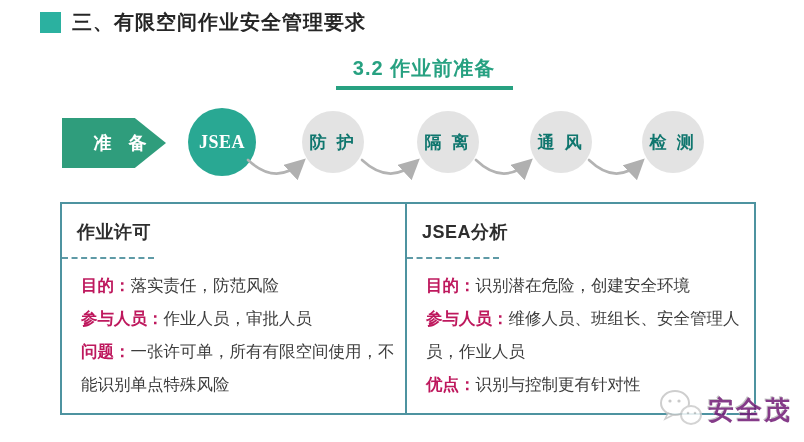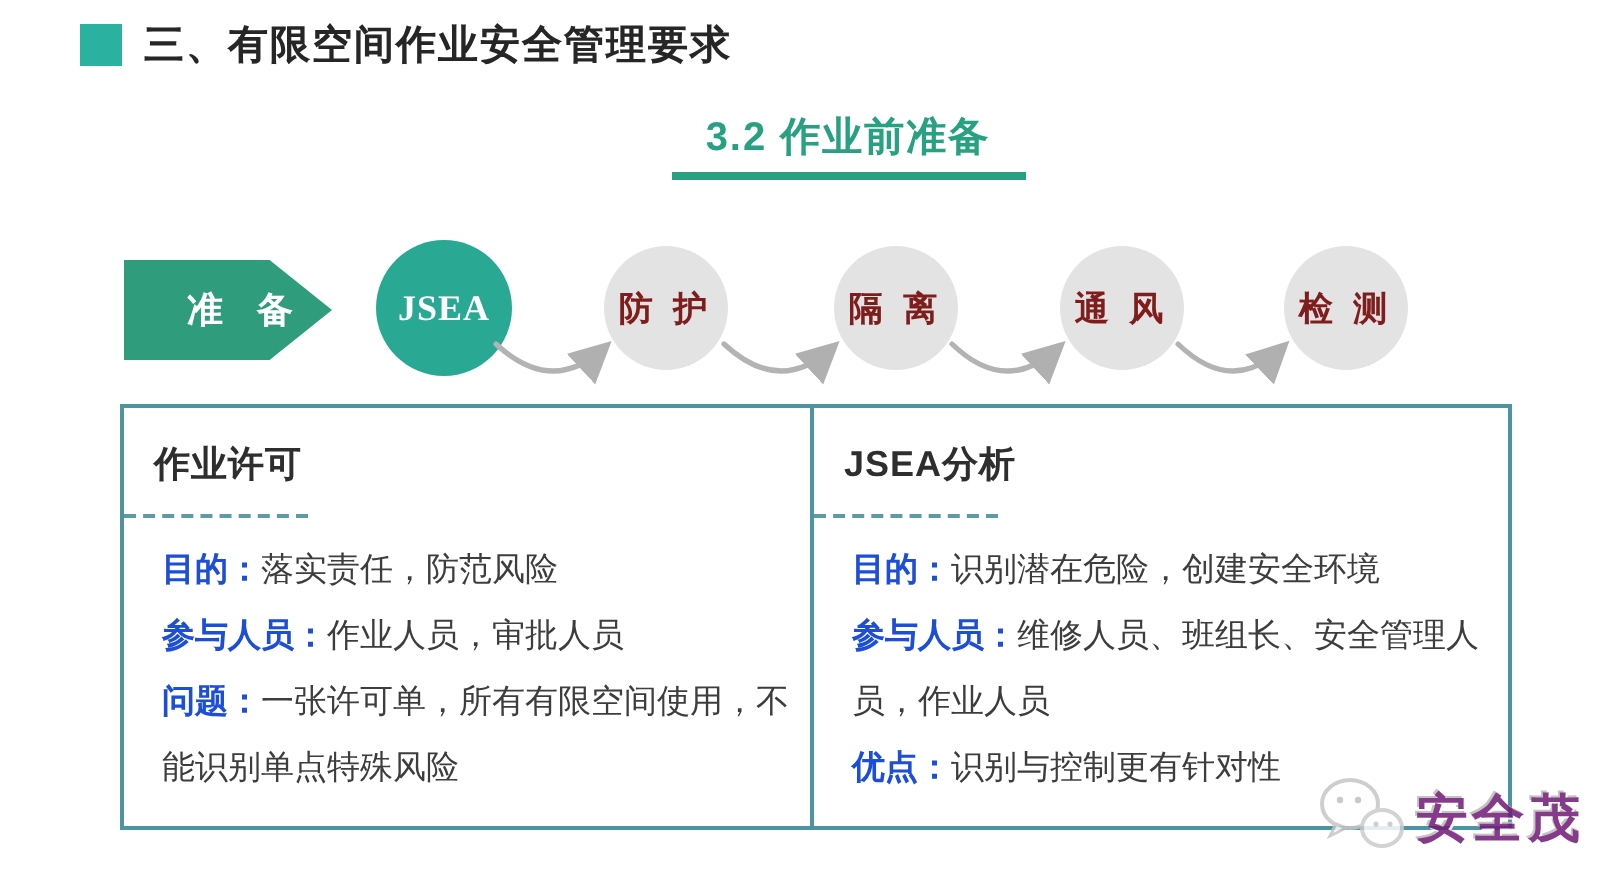--- a/index.html
+++ b/index.html
@@ -11,44 +11,44 @@
   .hdr{position:absolute;left:8px;top:9px;display:flex;align-items:center;padding-left:32px;}
   .hdr-square{width:21px;height:21px;background:#2bb1a0;margin-right:11px;}
   .hdr-title{font-size:20px;font-weight:bold;color:#262626;letter-spacing:1px;}
 
   
   .subtitle-wrap{position:absolute;left:0;top:55px;width:784px;text-align:center;margin-left:32px;}
   .subtitle{display:inline-block;font-size:20px;font-weight:bold;color:#27a181;letter-spacing:1px;}
   .subtitle-underline{width:177px;height:4px;background:#27a181;margin:4px auto 0 auto;}
 
   
-  .flow{position:absolute;left:0;top:108px;width:740px;height:100px;}
+  .flow{position:absolute;left:0;top:96px;width:740px;height:100px;}
   .prep{position:absolute;left:62px;top:22px;width:104px;height:50px;background:#2f9d7c;
         clip-path:polygon(0 0,70% 0,100% 50%,70% 100%,0 100%);
         display:flex;align-items:center;justify-content:center;}
   .prep span{color:#ffffff;font-size:18px;font-weight:bold;letter-spacing:6px;margin-left:4px;margin-right:-14px;}
   .circle{position:absolute;border-radius:50%;display:flex;align-items:center;justify-content:center;
           font-weight:bold;font-family:Liberation Serif, serif;}
   .c-jsea{left:188px;top:12px;width:68px;height:68px;background:#29a893;color:#ffffff;font-size:18px;letter-spacing:0.5px;}
-  .c-gray{width:62px;height:62px;top:15px;background:#e3e3e3;color:#7f1d1d;font-size:17px;letter-spacing:3px;}
+  .c-gray{width:62px;height:62px;top:15px;background:#e3e3e3;color:#0f766e;font-size:17px;letter-spacing:3px;}
   .c1{left:302px;}
   .c2{left:417px;}
   .c3{left:530px;}
   .c4{left:642px;}
   .connectors{position:absolute;left:0;top:0;width:804px;height:100px;pointer-events:none;}
 
   
   .card{position:absolute;top:202px;width:351px;height:213px;border:2px solid #4e93a0;
         background:#ffffff;box-sizing:border-box;}
   .card-left{left:60px;}
   .card-right{left:405px;}
   .card-title{font-size:18px;font-weight:bold;color:#2e2e2e;margin:16px 0 0 15px;letter-spacing:0.5px;}
   .card-divider{width:92px;height:0;border-top:2px dashed #5e9aa6;margin:13px 0 0 0;}
   .card-body{margin:10px 14px 0 19px;font-size:16.5px;color:#3d3d3d;line-height:33px;}
-  .card-line .lbl{font-weight:bold;color:#1d4ed8;}
+  .card-line .lbl{font-weight:bold;color:#be185d;}
 
   
   .watermark{position:absolute;right:12px;bottom:10px;display:flex;align-items:center;opacity:0.85;}
   .wm-text{font-size:26px;font-weight:bold;color:#701a75;letter-spacing:2px;
            text-shadow:1px 1px 0 #ffffff,-1px -1px 0 #b9b9b9;}
   .wm-icon{margin-right:4px;}
 </style>
 </head>
 <body>
 

